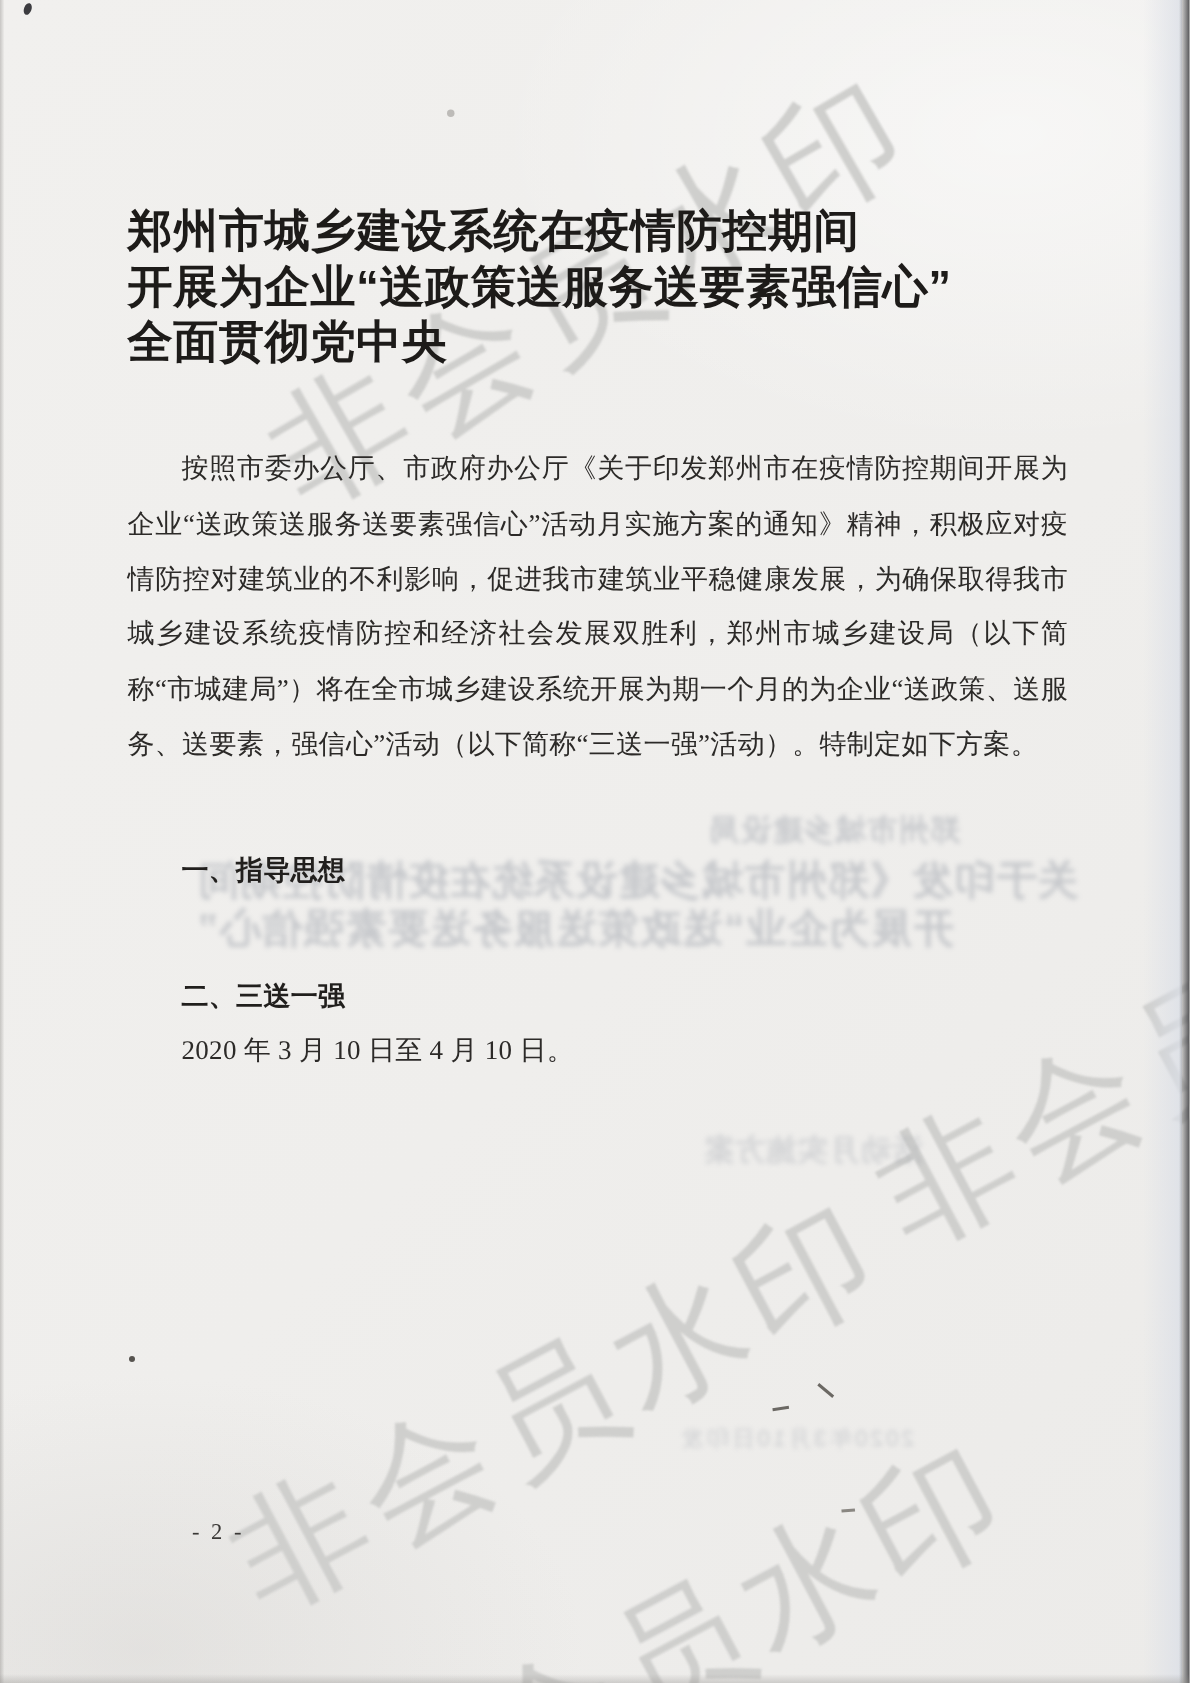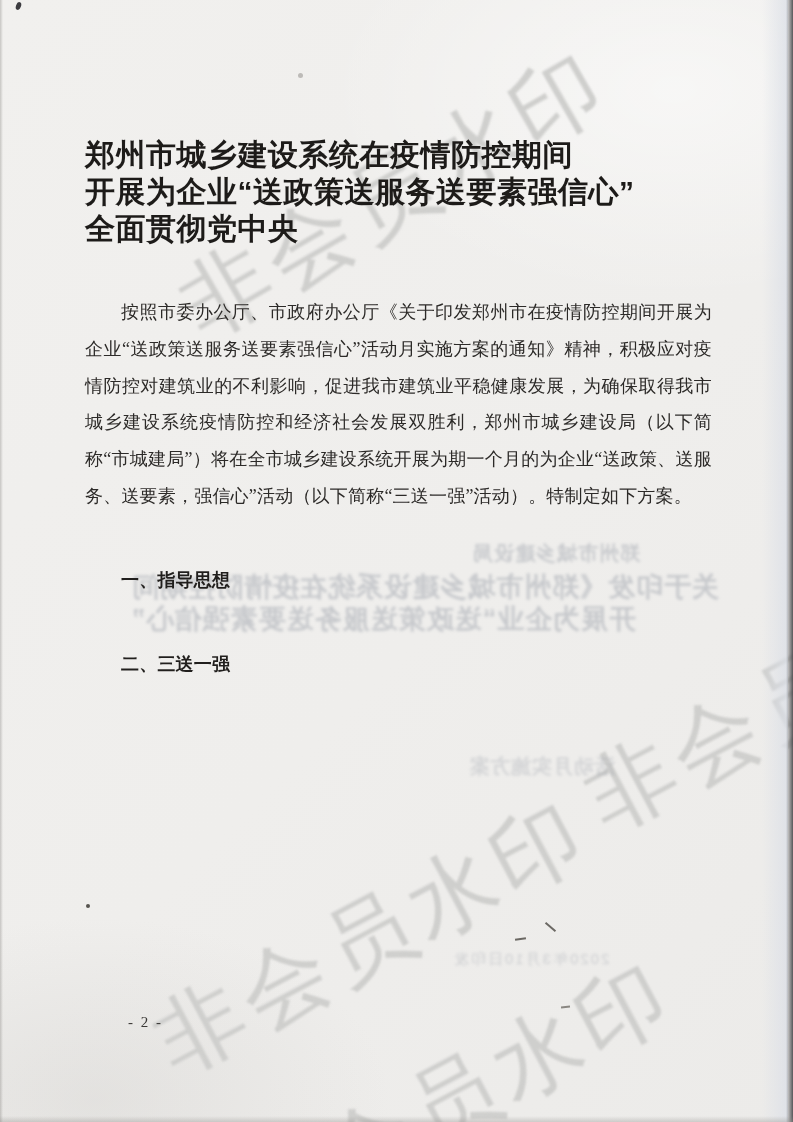--- a/index.html
+++ b/index.html
@@ -128,20 +128,21 @@
   <div class="content">
     <div class="title">
       <div>郑州市城乡建设系统在疫情防控期间</div>
       <div>开展为企业“送政策送服务送要素强信心”</div>
       <div>全面贯彻党中央</div>
     </div>
     <div>
         <div class="para body">按照市委办公厅、市政府办公厅《关于印发郑州市在疫情防控期间开展为企业“送政策送服务送要素强信心”活动月实施方案的通知》精神，积极应对疫情防控对建筑业的不利影响，促进我市建筑业平稳健康发展，为确保取得我市城乡建设系统疫情防控和经济社会发展双胜利，郑州市城乡建设局（以下简称“市城建局”）将在全市城乡建设系统开展为期一个月的为企业“送政策、送服务、送要素，强信心”活动（以下简称“三送一强”活动）。特制定如下方案。</div>
         <div class="para heading">一、指导思想</div>
         <div class="para heading">二、三送一强</div>
+        <div class="para body">2020 年 3 月 10 日至 4 月 10 日。</div>
       </div>
   </div>
 
   <div class="page-number">- 2 -</div>
 
   <div class="edge-right-band"></div>
   <div class="edge-right-dark"></div>
   <div class="edge-left"></div>
   <div class="edge-bottom"></div>
   <div id="speck-layer">

